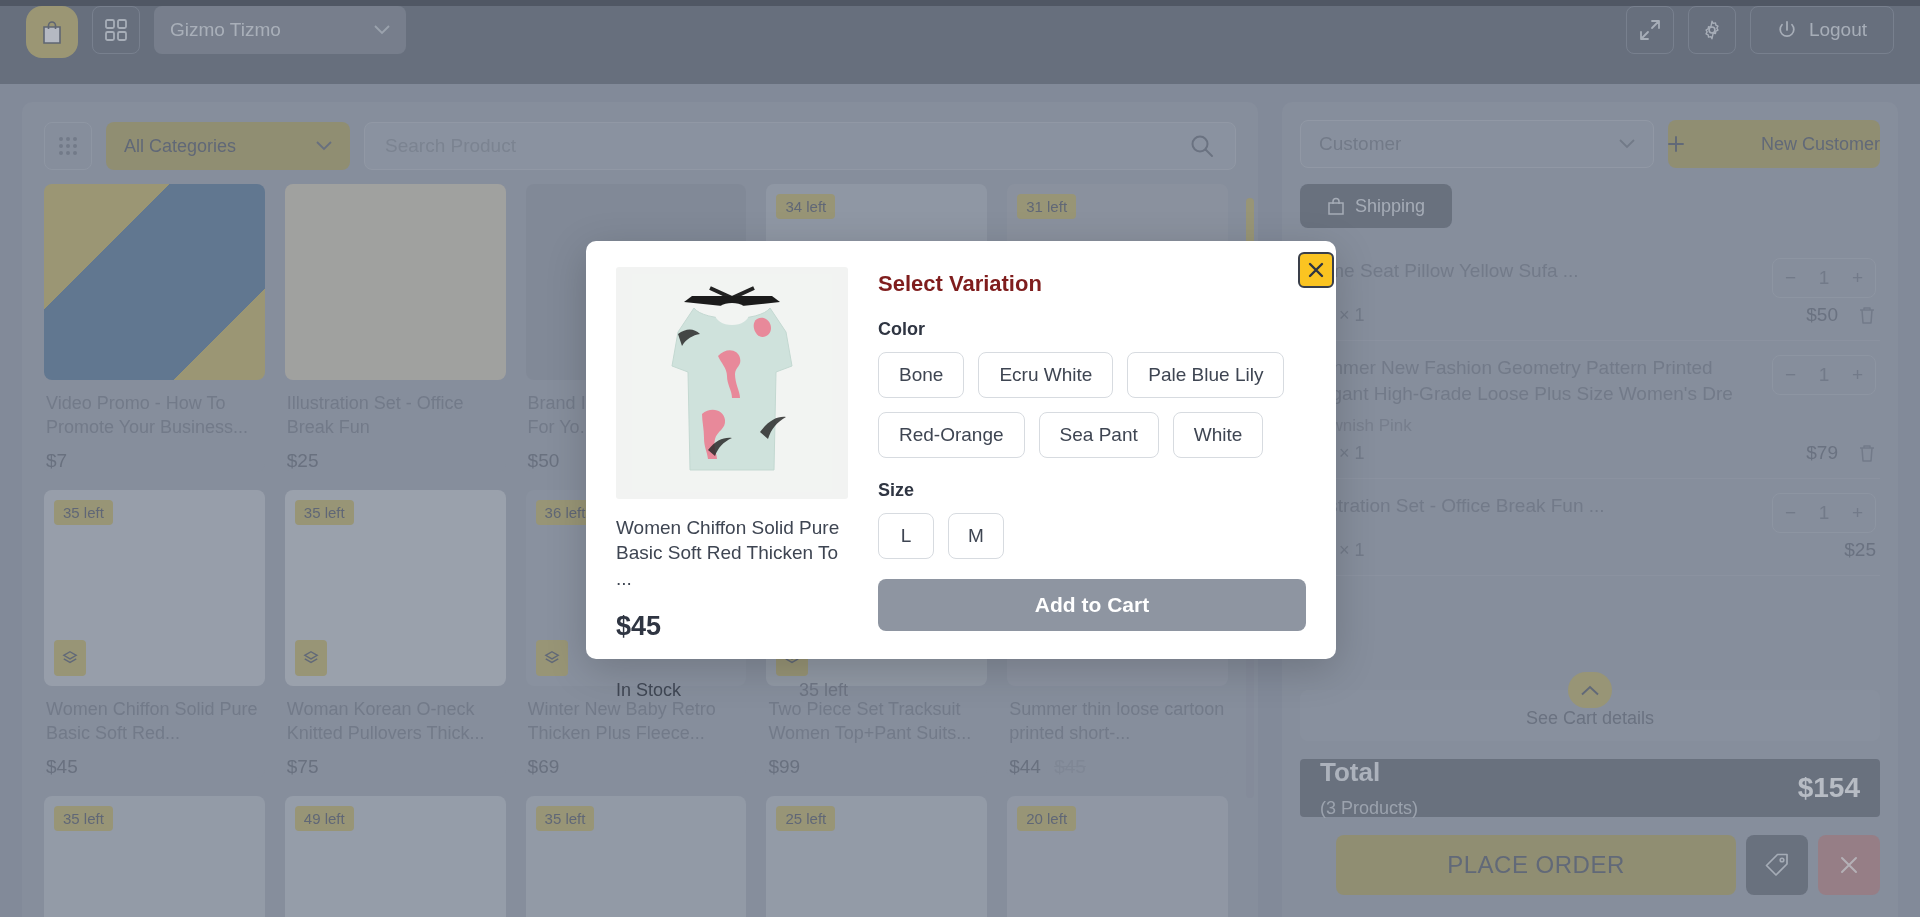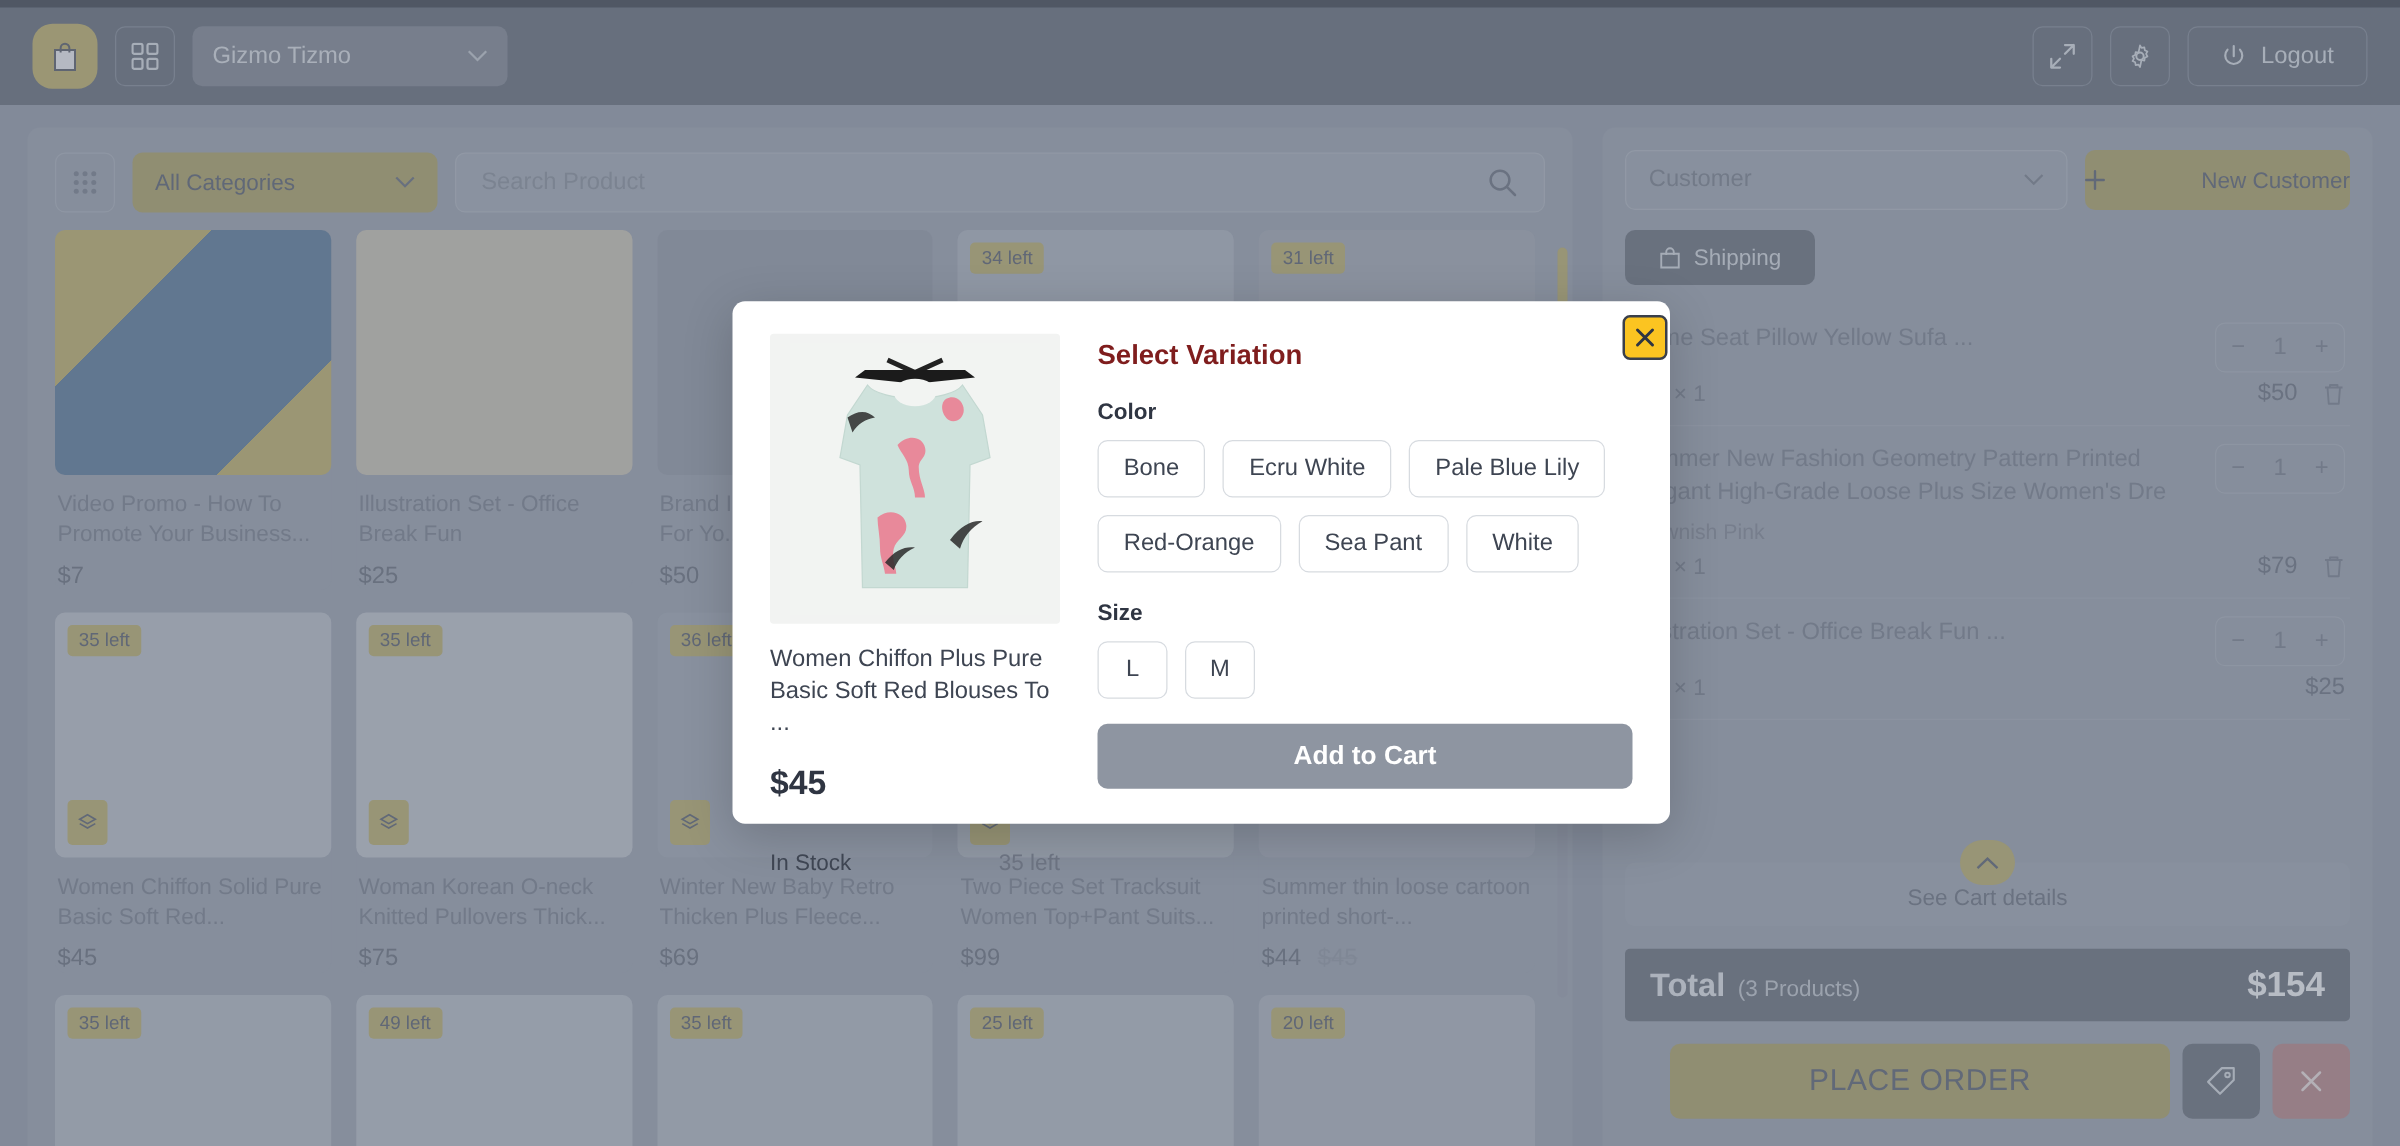--- a/index.html
+++ b/index.html
@@ -11,21 +11,21 @@
     color:#3d4452;
     -webkit-font-smoothing: antialiased;
   }
 
   
   #app { position:absolute; inset:0; }
 
   
   .topbar{
     position:absolute; top:0; left:0; right:0; height:84px;
-    background:#5a6170; display:flex; align-items:center; padding:0 26px; gap:14px;
+    background:#5a6170; display:flex; align-items:flex-start; padding:0 26px; gap:14px;
     border-top:6px solid #2f3542;
   }
   .logo-btn{
     width:52px;height:52px;border-radius:16px;background:#b9a95e;
     display:flex;align-items:center;justify-content:center;flex:0 0 auto;
   }
   .icon-sq{
     width:48px;height:48px;border:1px solid #78808f;border-radius:8px;
     display:flex;align-items:center;justify-content:center;flex:0 0 auto;
   }
@@ -138,21 +138,21 @@
   .caret-pill{
     position:absolute; left:50%; top:-18px; transform:translateX(-50%);
     width:44px;height:36px;background:#b3a662;border-radius:22px;
     display:flex;align-items:center;justify-content:center;
   }
   .total-bar{
     position:absolute; left:18px; right:18px; bottom:100px; height:58px;
     background:#5d6472; border-radius:4px;
     display:flex;align-items:center;justify-content:space-between;padding:0 20px;
   }
-  .total-left{ display:flex; align-items:baseline; gap:10px; }
+  .total-left{ display:flex; align-items:baseline; gap:10px;flex-direction:column; }
   .total-word{ font-size:26px;font-weight:bold;color:#d9dde3; }
   .total-count{ font-size:18px;color:#b9bfc8; }
   .total-amt{ font-size:28px;font-weight:bold;color:#eceef2; }
   .order-row{
     position:absolute; left:18px; right:18px; bottom:22px; height:60px;
     display:flex; gap:10px;margin-left:36px;
   }
   .place-order{
     flex:1;background:#a5995c;border-radius:8px;
     display:flex;align-items:center;justify-content:center;
@@ -559,21 +559,21 @@
             <path d="M70 140c9-8 22-4 23 6 1 9-8 11-10 19 -2 8 2 15 2 20h-9c-1-8-4-12-4-21 0-9-2-17-2-24z"></path>
             <path d="M125 45c7-4 14 2 14 9s-7 11-12 8-8-13-2-17z"></path>
           </g>
           <g fill="#2b2b2b" opacity=".85">
             <path d="M46 60c8-6 16-6 22 0-7 1-14 5-18 12z"></path>
             <path d="M128 158c9-12 18-16 26-15-9 5-15 12-18 22z"></path>
             <path d="M76 176c8-10 16-13 24-12-9 4-14 10-17 18z"></path>
           </g>
         </svg>
       </div>
-      <div class="m-name">Women Chiffon Plus Pure Basic Soft Red Blouses To ...</div>
+      <div class="m-name">Women Chiffon Solid Pure Basic Soft Red Thicken To ...</div>
       <div class="m-price">$45</div>
       <div class="m-stock">
         <span class="m-instock">In Stock</span>
         <span class="m-left">35 left</span>
       </div>
     </div>
 
     <div class="modal-right">
       <div class="m-title">Select Variation</div>
 

